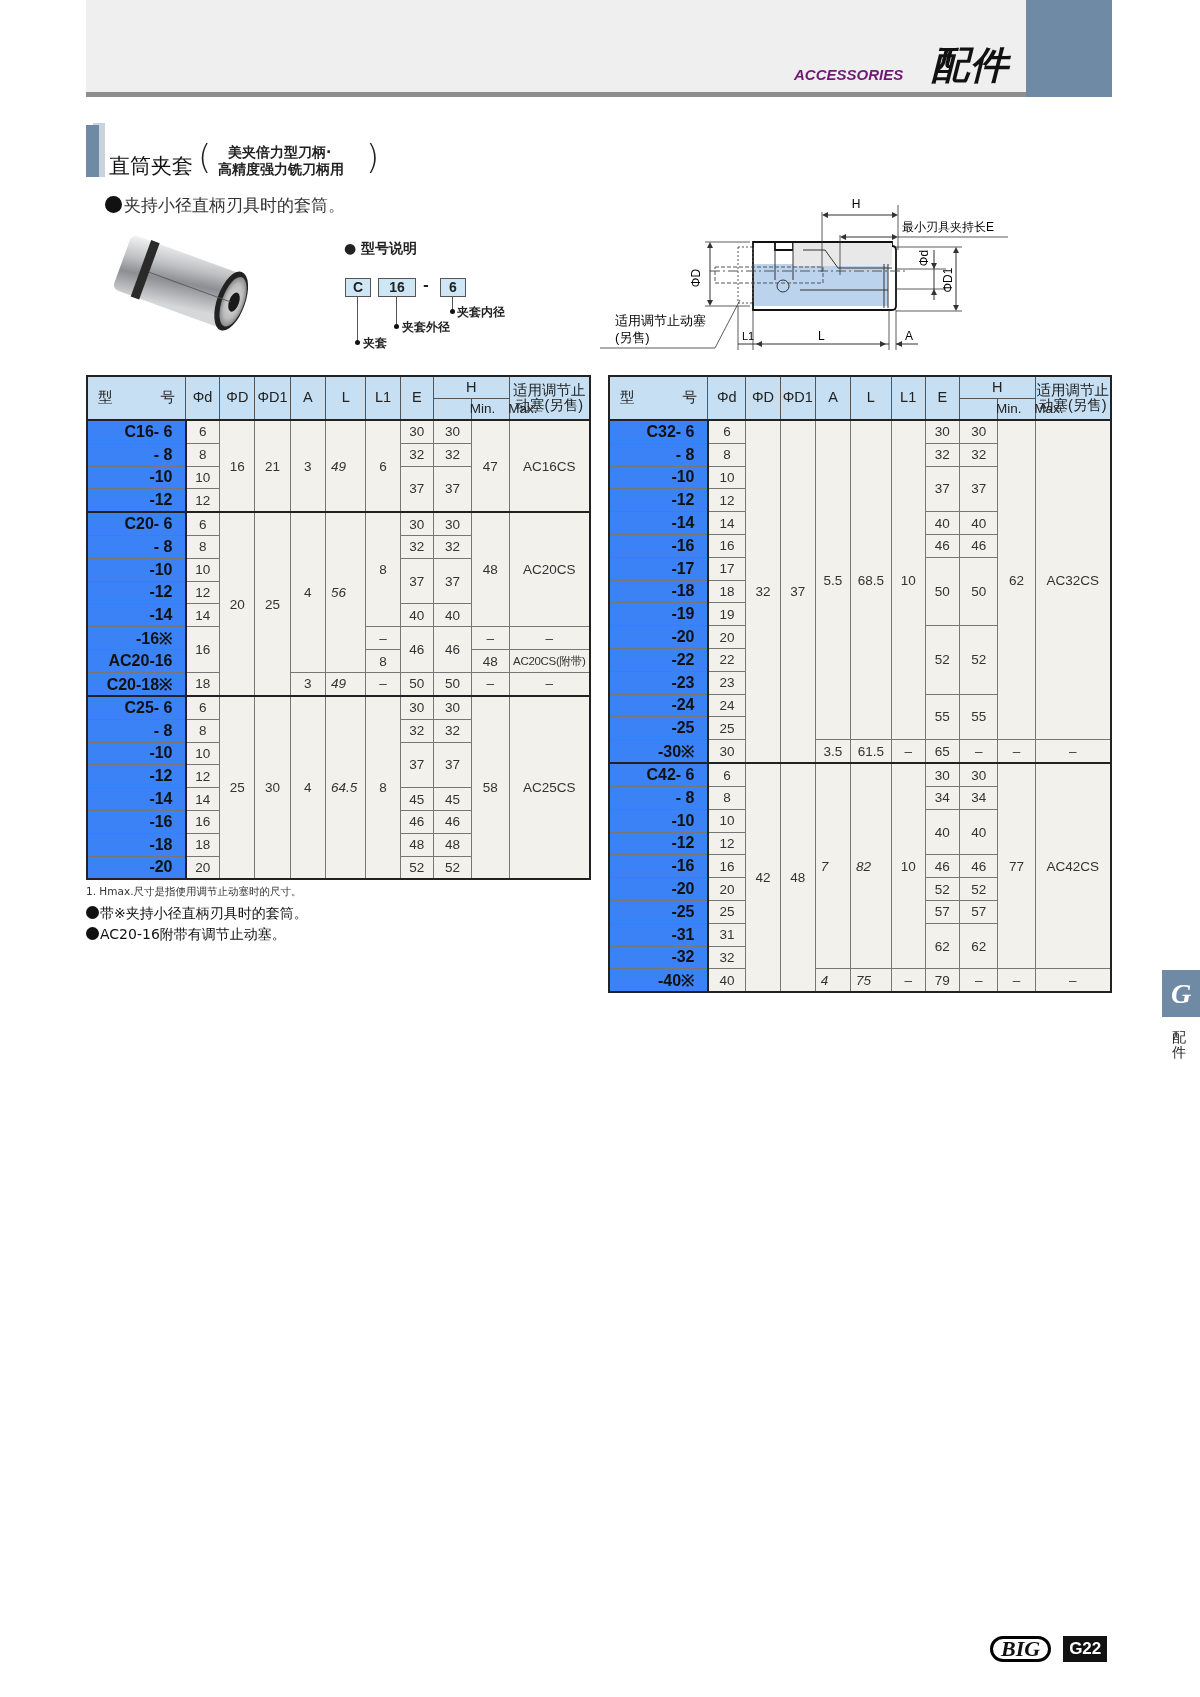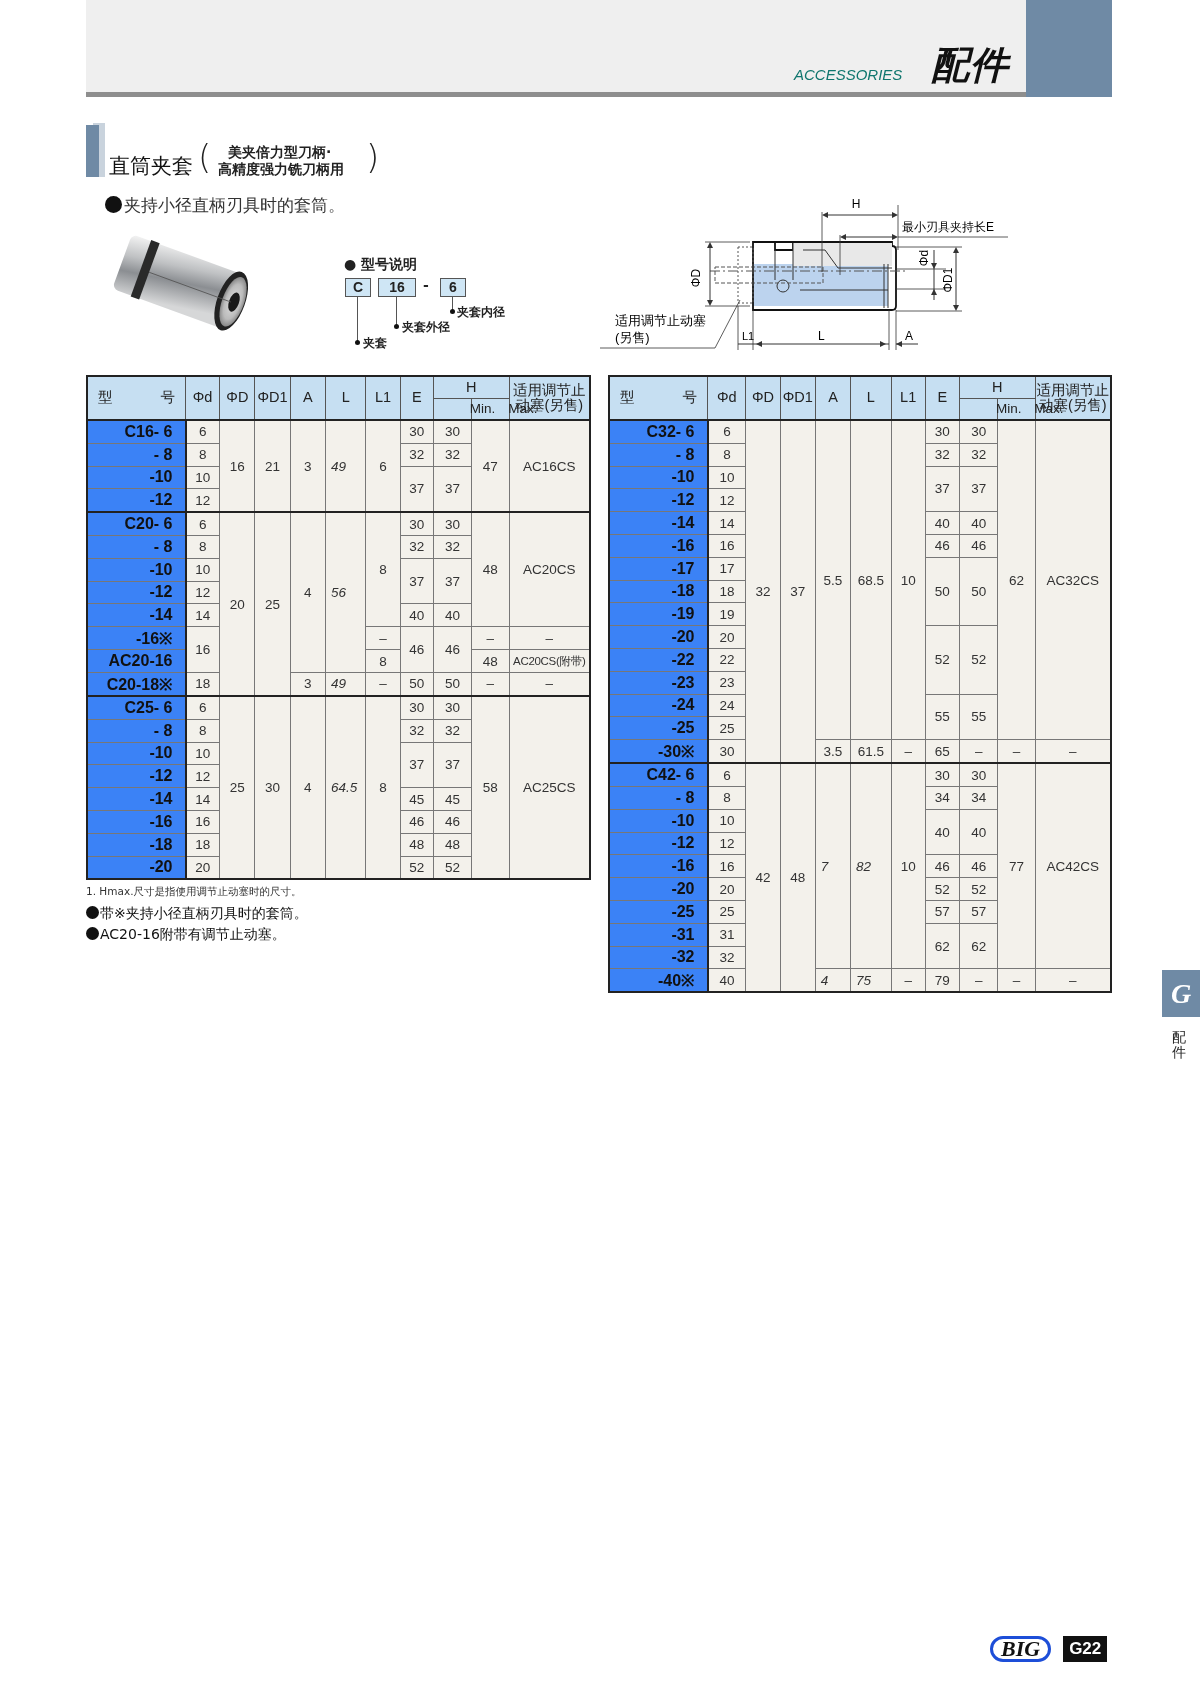--- a/index.html
+++ b/index.html
@@ -2,36 +2,36 @@
 <html><head>
 <meta charset="utf-8">
 <style>
   html,body{margin:0;padding:0;background:#fff;}
   body{width:1200px;height:1697px;position:relative;overflow:hidden;font-family:"DejaVu Sans","Liberation Sans",sans-serif;color:#222;}
   .abs{position:absolute;}
   
   .hdr-band{left:86px;top:0;width:940px;height:92px;background:#efefef;}
   .hdr-line{left:86px;top:92px;width:940px;height:5px;background:#8e8e8e;}
   .hdr-block{left:1026px;top:0;width:86px;height:97px;background:#6f8aa5;}
-  .hdr-en{left:794px;top:66px;font-family:"Liberation Sans",sans-serif;font-style:italic;font-weight:normal;font-size:15px;color:#0f766e;}
+  .hdr-en{left:794px;top:66px;font-family:"Liberation Sans",sans-serif;font-style:italic;font-weight:bold;font-size:15px;color:#701a75;}
   .hdr-cn{left:931px;top:40px;font-weight:bold;font-style:italic;font-size:38px;color:#111;letter-spacing:1px;}
   
   .ttl-bar{left:86px;top:125px;width:13px;height:52px;background:#6f8aa5;}
   .ttl-bar2{left:93px;top:123px;width:12px;height:54px;background:#c9d3dd;}
   .ttl-main{left:109px;top:152px;font-size:21px;color:#111;}
   .ttl-paren-l{left:198px;top:140px;font-size:34px;font-weight:200;color:#222;line-height:34px;}
   .ttl-paren-r{left:366px;top:140px;font-size:34px;font-weight:200;color:#222;line-height:34px;}
   .ttl-sub1{left:228px;top:144px;font-size:14px;font-weight:bold;color:#222;}
   .ttl-sub2{left:218px;top:161px;font-size:14px;font-weight:bold;color:#222;}
   .lead{left:105px;top:194px;font-size:17px;color:#333;}
   .lead .dot{display:inline-block;width:17px;height:17px;border-radius:50%;background:#111;vertical-align:-2px;margin-right:2px;}
   
   .prod{left:112px;top:226px;width:150px;height:118px;}
   
-  .mx-title{left:344px;top:256px;font-size:14px;font-weight:bold;}
+  .mx-title{left:344px;top:240px;font-size:14px;font-weight:bold;}
   .mx-box{position:absolute;top:278px;height:17px;background:#cfe6f5;border:1px solid #555;font-weight:bold;font-size:14px;text-align:center;line-height:17px;font-family:"Liberation Sans",sans-serif;}
   .mx-lbl{position:absolute;font-size:12px;font-weight:bold;color:#222;}
   .mx-line{position:absolute;background:#555;width:1px;}
   .mx-dot{position:absolute;width:5px;height:5px;border-radius:50%;background:#111;}
   
   .diag{left:600px;top:190px;width:420px;height:165px;}
   
   table.spec{position:absolute;border-collapse:collapse;table-layout:fixed;font-family:"Liberation Sans",sans-serif;font-size:13.5px;color:#333;border:2px solid #222;}
   table.spec th{background:#c6dff2;font-weight:normal;border:1px solid #555;font-size:14.5px;color:#222;padding:0;line-height:1.05;}
   table.spec th.sub{font-size:13.5px;height:20px;padding-left:36px;}
@@ -46,21 +46,21 @@
   
   .note1{left:86px;top:885px;font-size:10.5px;color:#333;}
   .note2{left:86px;top:905px;font-size:14px;color:#111;}
   .note3{left:86px;top:926px;font-size:14px;color:#111;}
   .bdot{display:inline-block;width:13px;height:13px;border-radius:50%;background:#111;vertical-align:-1px;margin-right:1px;}
   
   .gtab{left:1162px;top:970px;width:38px;height:47px;background:#6f8aa5;color:#fff;font-family:"Liberation Serif",serif;font-style:italic;font-weight:bold;font-size:28px;text-align:center;line-height:47px;}
   .gtab-lbl{left:1172px;top:1030px;font-size:14px;line-height:15px;width:16px;color:#222;}
   
   .logo{left:990px;top:1636px;height:26px;}
-  .logo-big{display:inline-block;border:3px solid #1d4ed8;border-radius:14px;padding:0 8px;height:20px;line-height:20px;font-family:"Liberation Serif",serif;font-weight:bold;font-style:italic;font-size:22px;color:#111;vertical-align:top;}
+  .logo-big{display:inline-block;border:3px solid #000000;border-radius:14px;padding:0 8px;height:20px;line-height:20px;font-family:"Liberation Serif",serif;font-weight:bold;font-style:italic;font-size:22px;color:#111;vertical-align:top;}
   .logo-pg{display:inline-block;background:#111;color:#fff;font-family:"Liberation Sans",sans-serif;font-weight:bold;font-size:17px;height:26px;line-height:26px;padding:0 6px;vertical-align:top;margin-left:12px;}
 </style>
 </head>
 <body>
 
 <div class="abs hdr-band"></div>
 <div class="abs hdr-line"></div>
 <div class="abs hdr-block"></div>
 <div class="abs hdr-en">ACCESSORIES</div>
 <div class="abs hdr-cn">配件</div>

